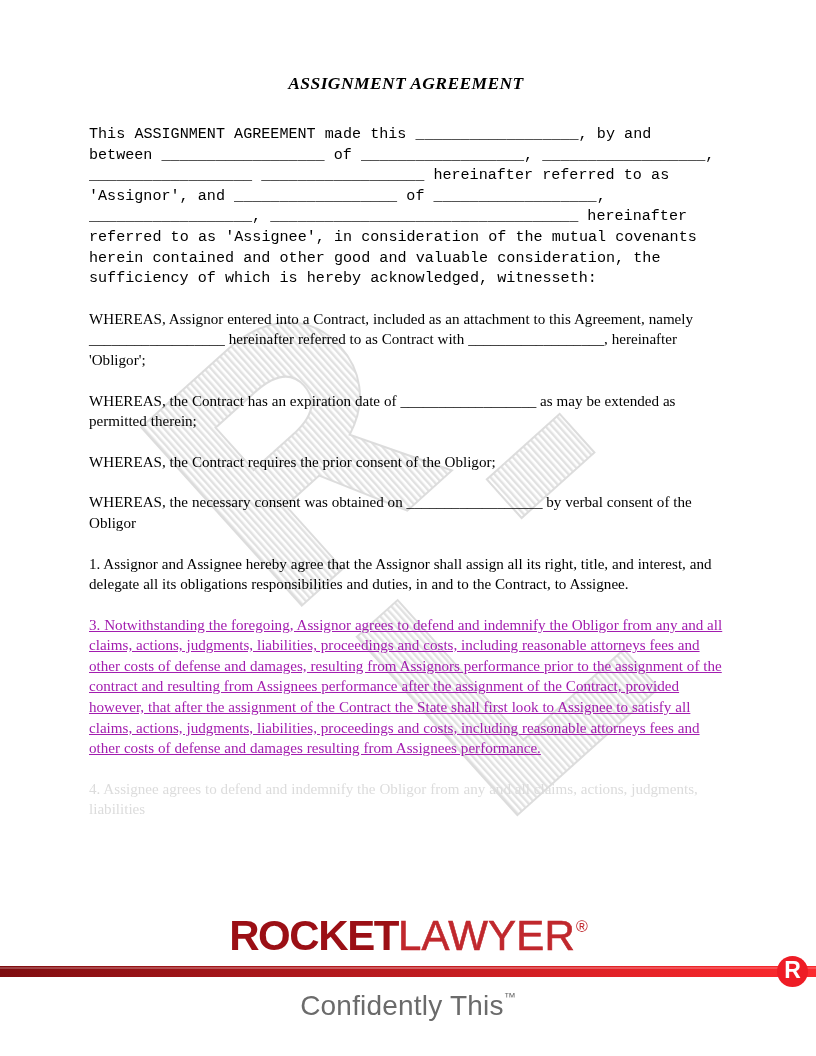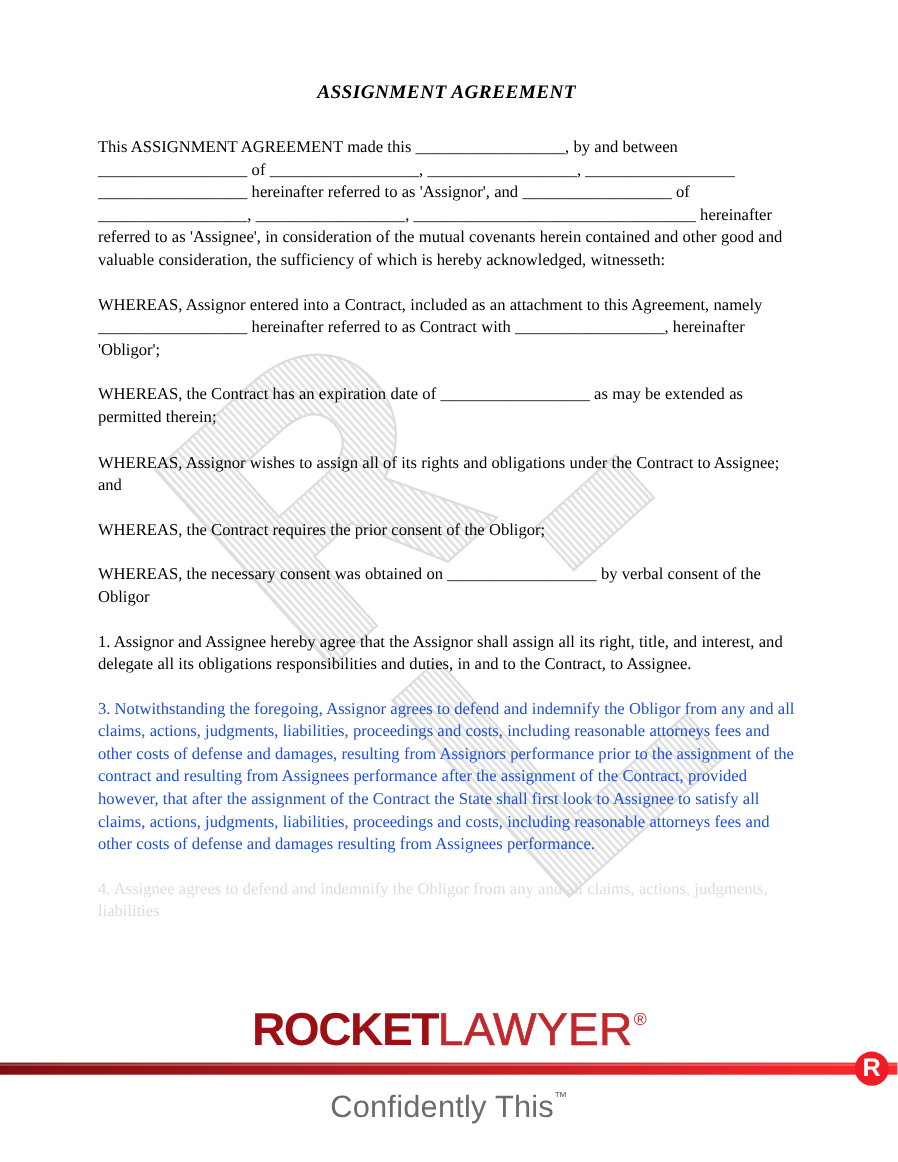--- a/index.html
+++ b/index.html
@@ -55,24 +55,24 @@
   }
 
   .para {
     font-size: 15.1px;
     line-height: 20.6px;
     margin: 0;
     padding-top: 20px;
     text-align: left;
     word-spacing: 0.1px;
   }
-  .para:first-of-type { padding-top: 30px; }
-
-  
-  .fade-1 { color: #1d4ed8; }
+  .para:first-of-type { padding-top: 30px; font-family: Liberation Mono, monospace; }
+
+  
+  .fade-1 { color: #a21caf; text-decoration: underline; }
   .fade-5 { color: #dcdcdc; }
 
   
   #brand-overlay {
     position: absolute;
     left: 0; right: 0;
     top: 900px;
     height: 156px;
     z-index: 5;
     background: linear-gradient(to bottom,
@@ -210,21 +210,20 @@
       </g>
     </svg>
   </div>
 
   <div id="doc">
     <h1 class="doc-title">ASSIGNMENT AGREEMENT</h1>
 
     <p class="para">This ASSIGNMENT AGREEMENT made this __________________, by and between __________________ of __________________, __________________, __________________ __________________ hereinafter referred to as 'Assignor', and __________________ of __________________, __________________, __________________________________ hereinafter referred to as 'Assignee', in consideration of the mutual covenants herein contained and other good and valuable consideration, the sufficiency of which is hereby acknowledged, witnesseth:</p>
     <p class="para">WHEREAS, Assignor entered into a Contract, included as an attachment to this Agreement, namely __________________ hereinafter referred to as Contract with __________________, hereinafter 'Obligor';</p>
     <p class="para">WHEREAS, the Contract has an expiration date of __________________ as may be extended as permitted therein;</p>
-    <p class="para">WHEREAS, Assignor wishes to assign all of its rights and obligations under the Contract to Assignee; and</p>
     <p class="para">WHEREAS, the Contract requires the prior consent of the Obligor;</p>
     <p class="para">WHEREAS, the necessary consent was obtained on __________________ by verbal consent of the Obligor</p>
     <p class="para">1. Assignor and Assignee hereby agree that the Assignor shall assign all its right, title, and interest, and delegate all its obligations responsibilities and duties, in and to the Contract, to Assignee.</p>
     <p class="para fade-1">3. Notwithstanding the foregoing, Assignor agrees to defend and indemnify the Obligor from any and all claims, actions, judgments, liabilities, proceedings and costs, including reasonable attorneys fees and other costs of defense and damages, resulting from Assignors performance prior to the assignment of the contract and resulting from Assignees performance after the assignment of the Contract, provided however, that after the assignment of the Contract the State shall first look to Assignee to satisfy all claims, actions, judgments, liabilities, proceedings and costs, including reasonable attorneys fees and other costs of defense and damages resulting from Assignees performance.</p>
     <p class="para fade-5">4. Assignee agrees to defend and indemnify the Obligor from any and all claims, actions, judgments, liabilities</p>
   </div>
 
   <div id="brand-overlay">
 
     <div id="logo-wrap">

